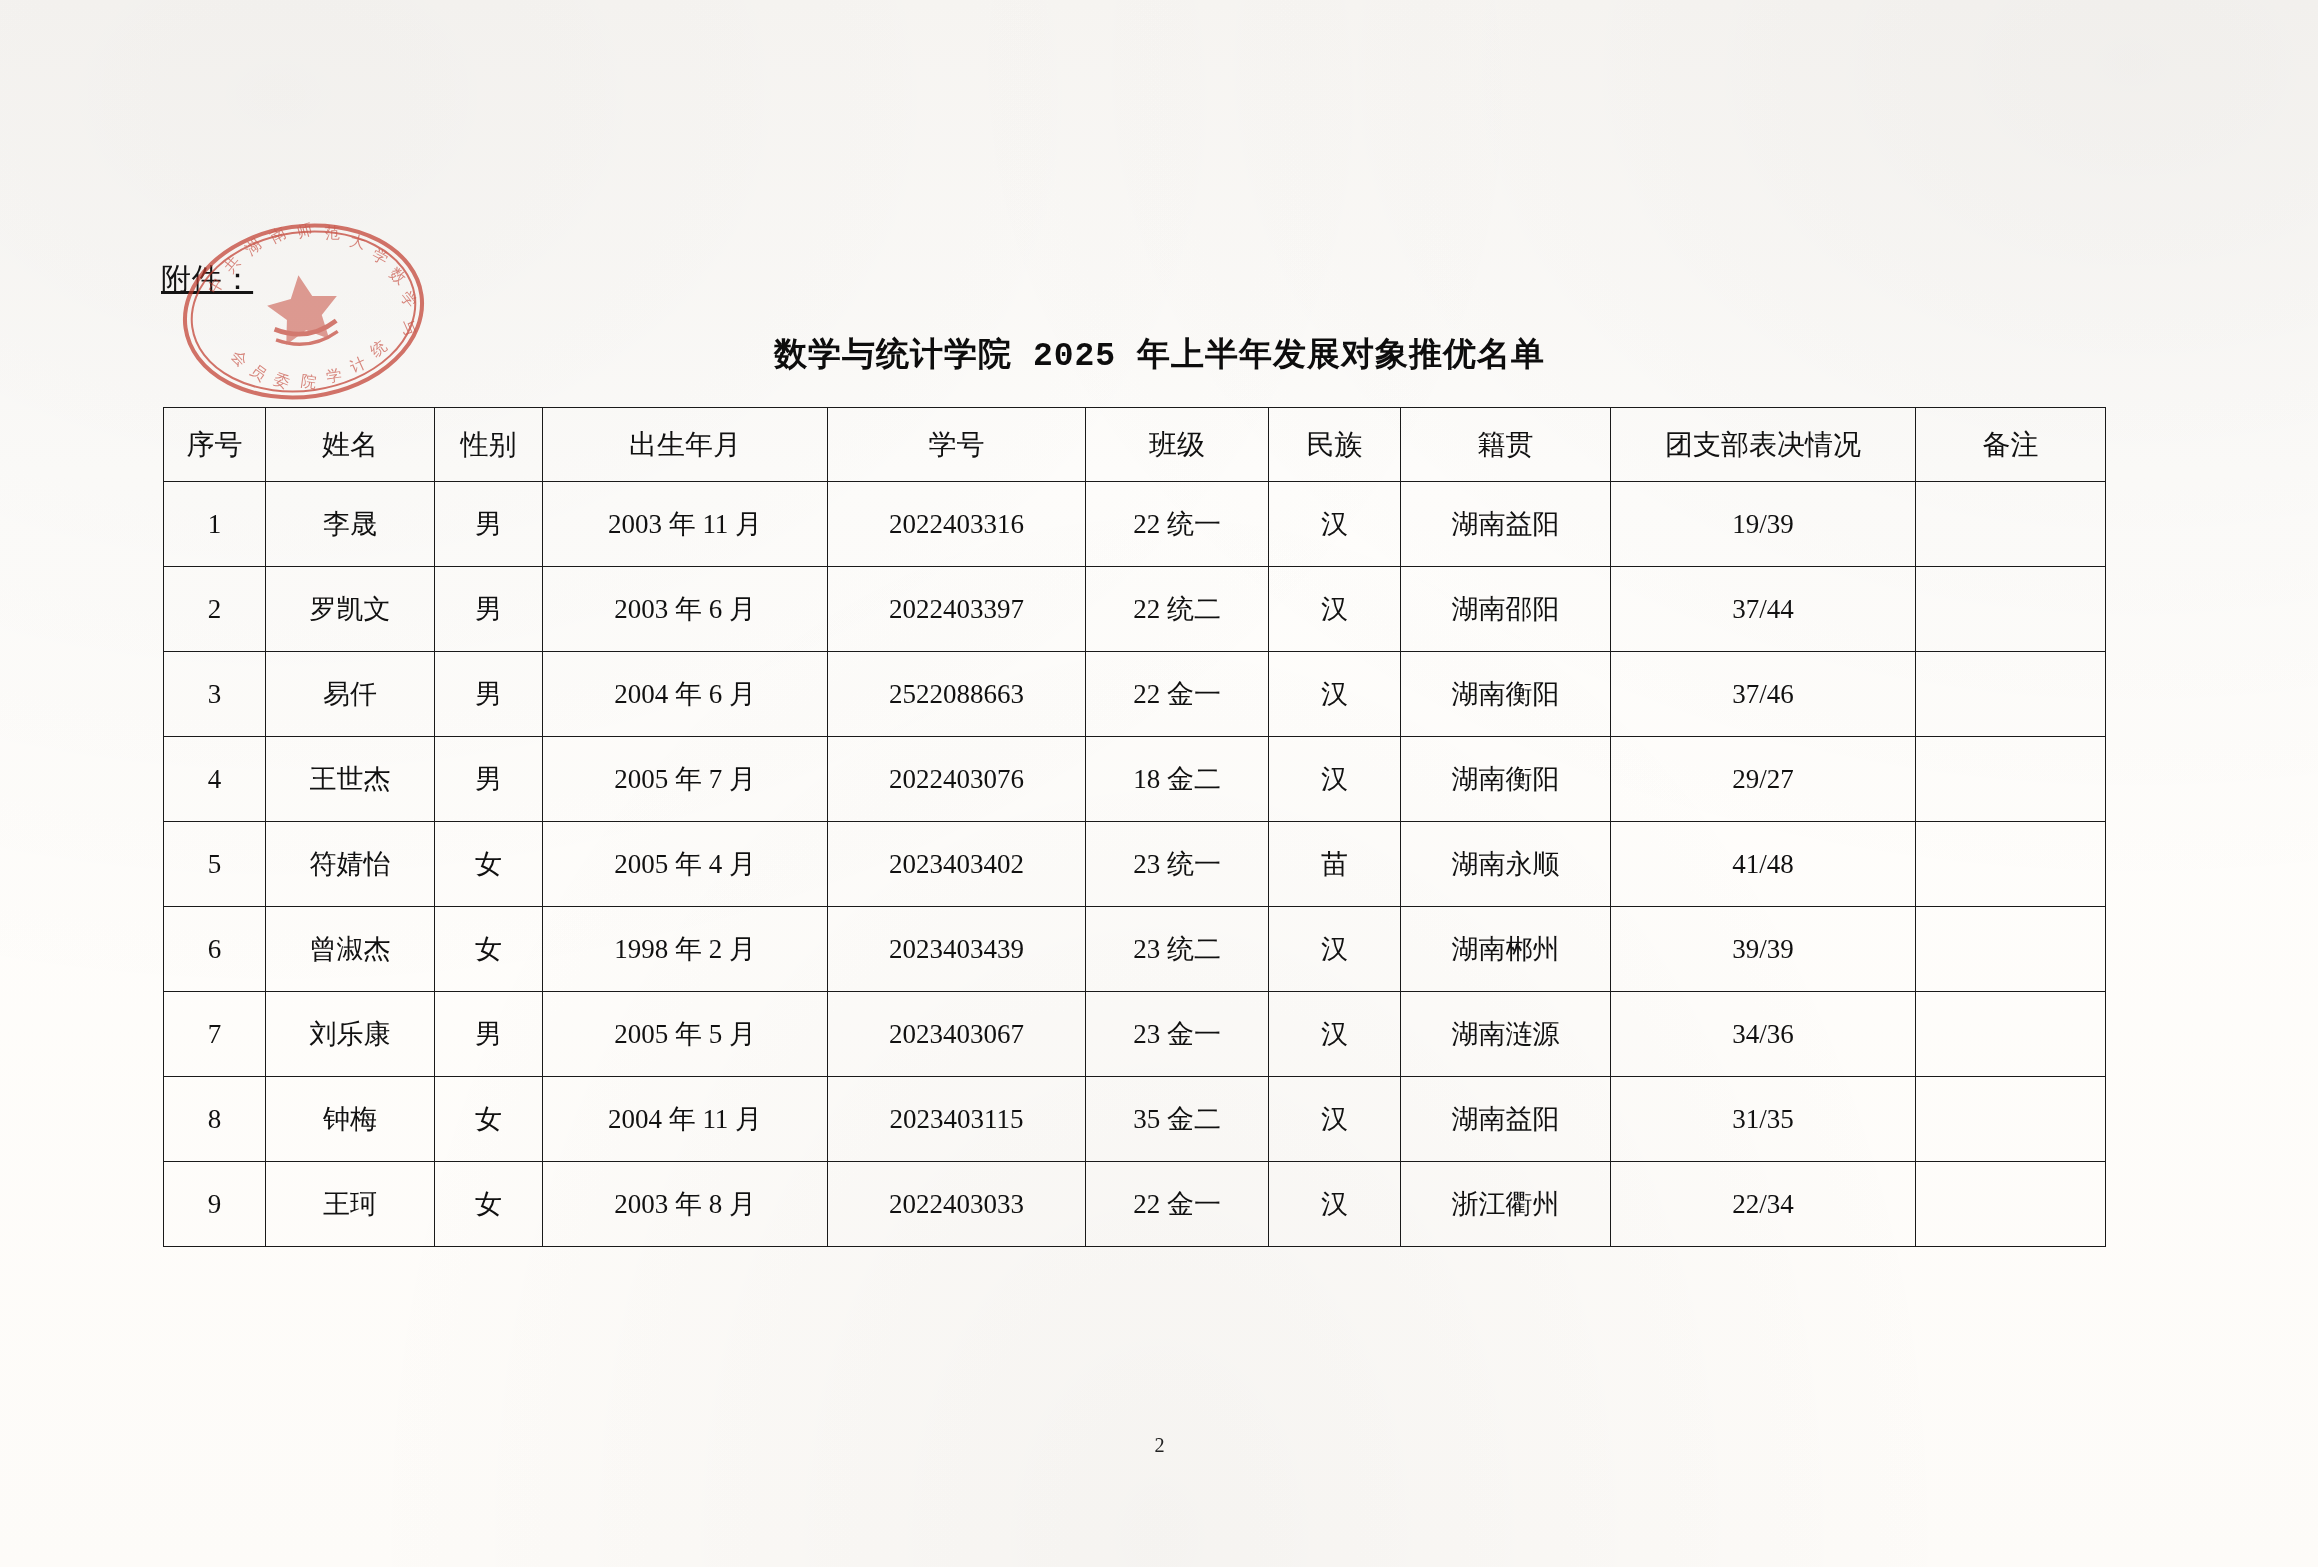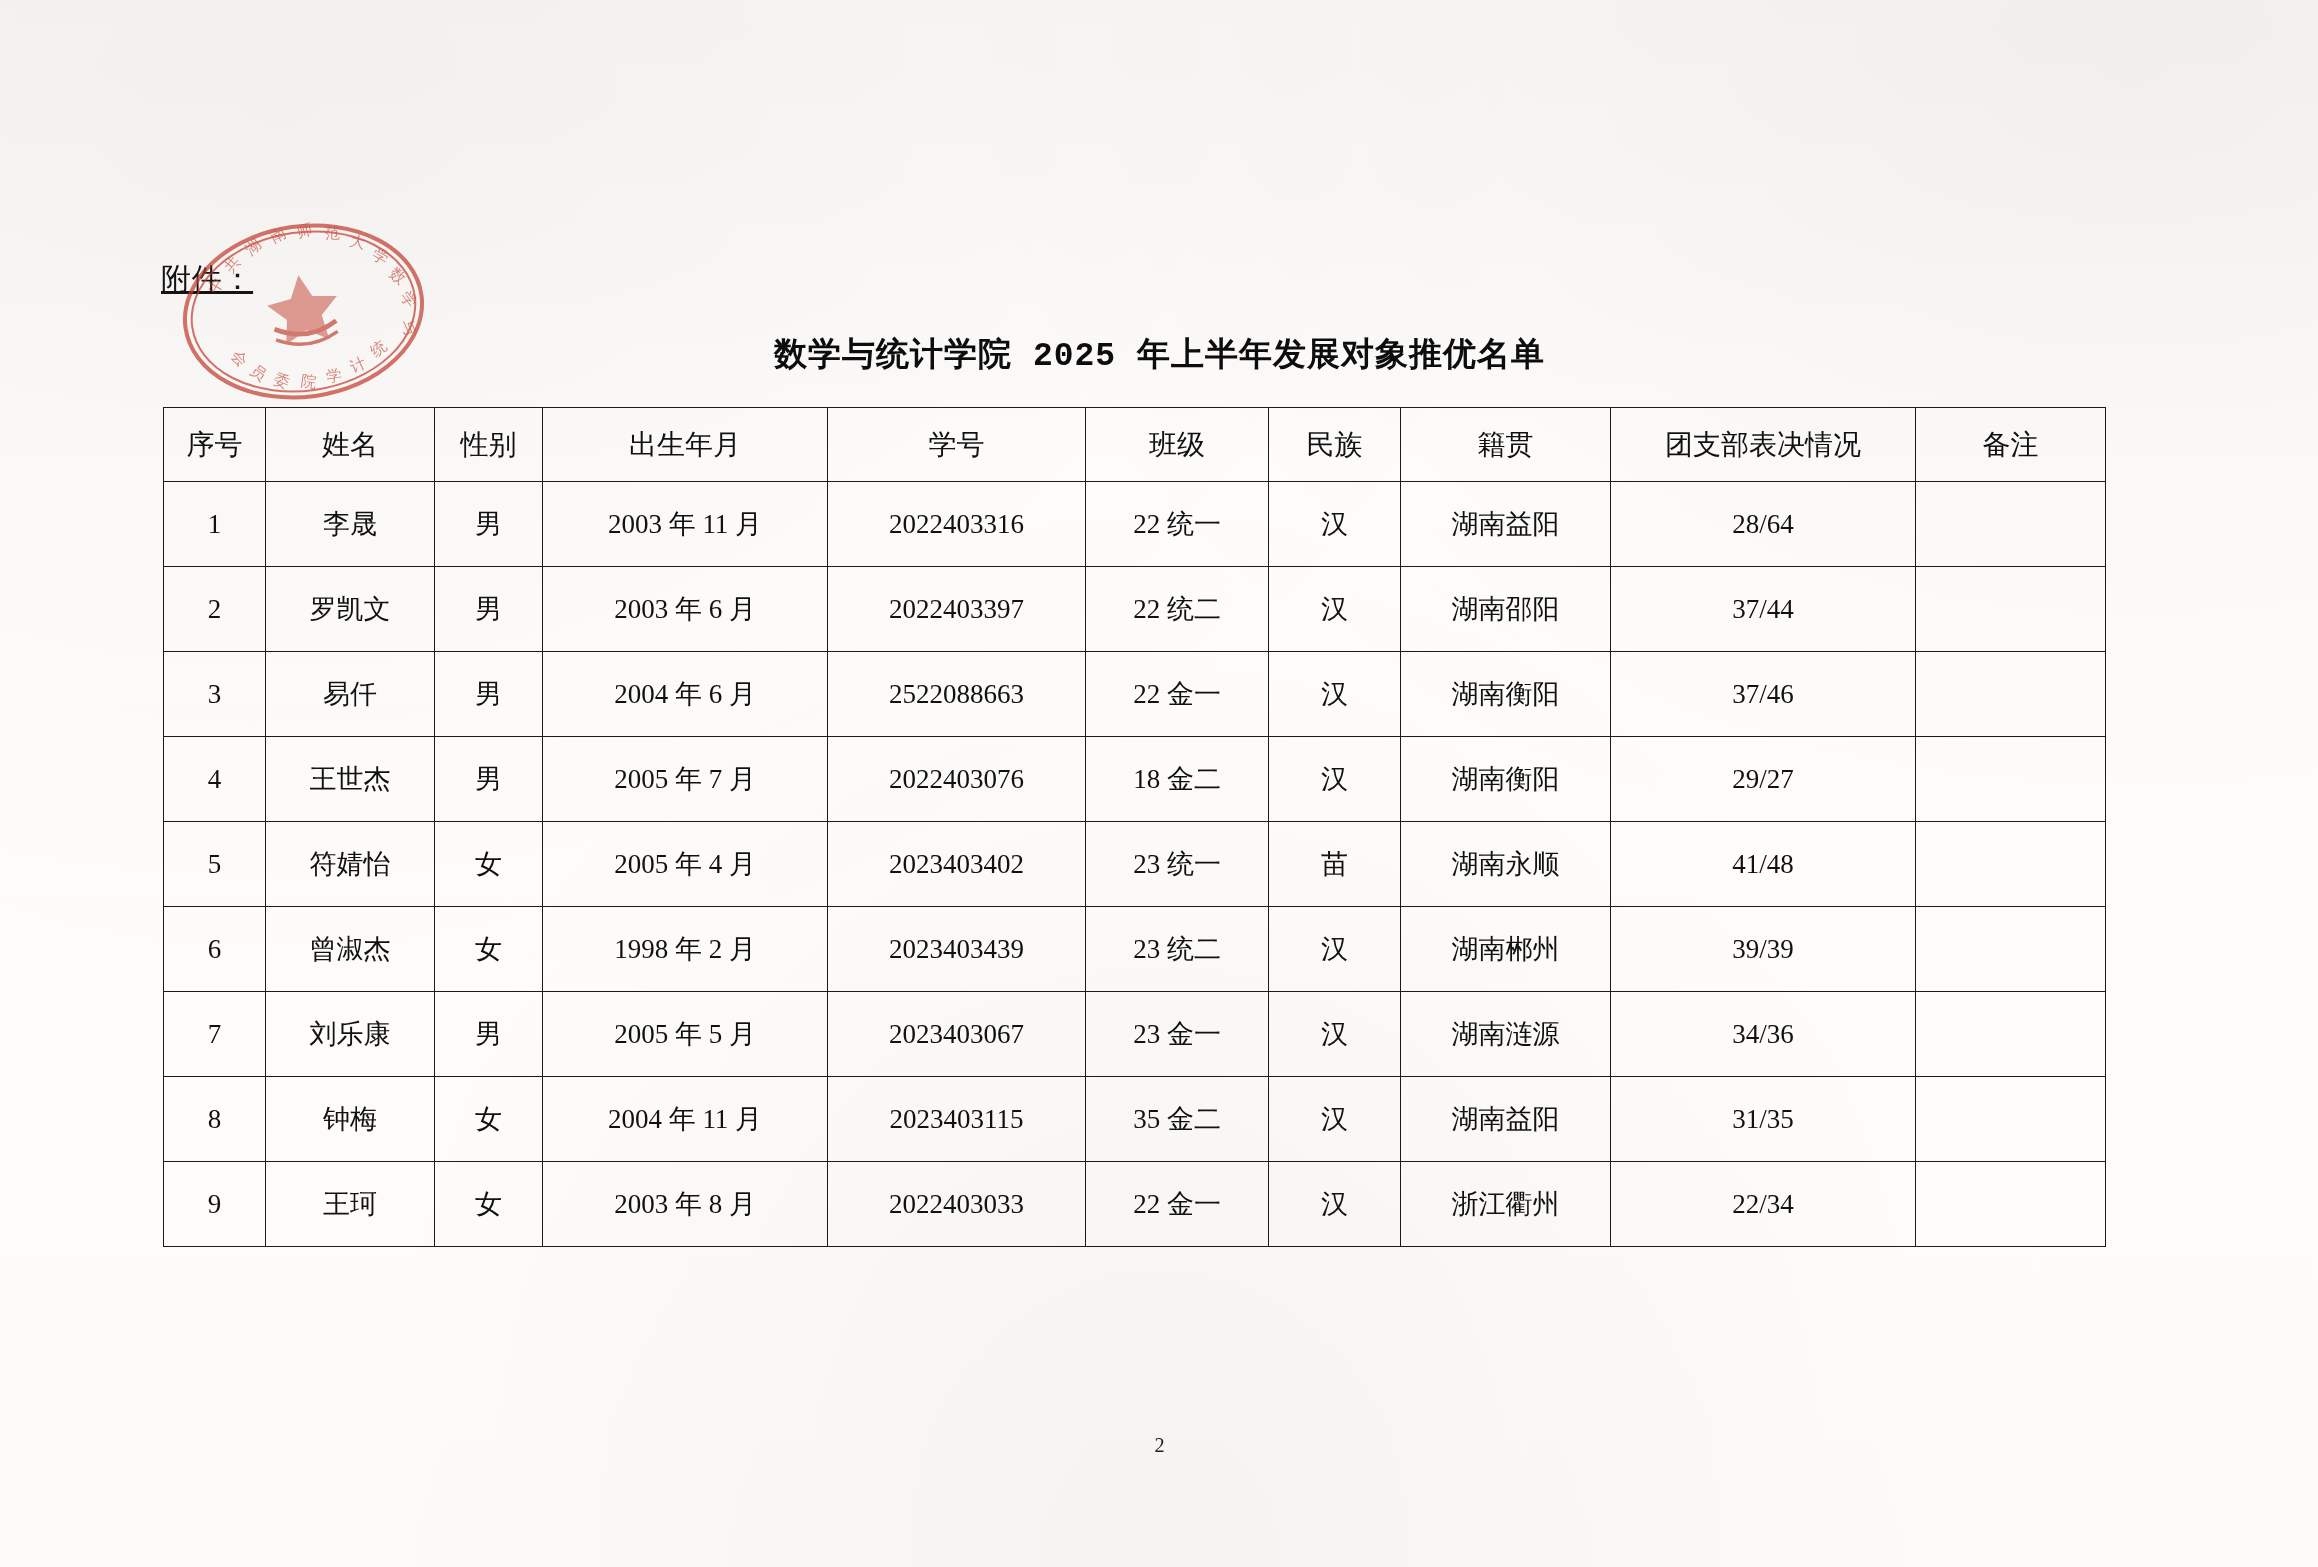--- a/index.html
+++ b/index.html
@@ -203,21 +203,21 @@
       <tbody>
         <tr>
           <td>1</td>
           <td>李晟</td>
           <td>男</td>
           <td>2003 年 11 月</td>
           <td>2022403316</td>
           <td>22 统一</td>
           <td>汉</td>
           <td>湖南益阳</td>
-          <td>28/64</td>
+          <td>19/39</td>
           <td></td>
         </tr>
         <tr>
           <td>2</td>
           <td>罗凯文</td>
           <td>男</td>
           <td>2003 年 6 月</td>
           <td>2022403397</td>
           <td>22 统二</td>
           <td>汉</td>

